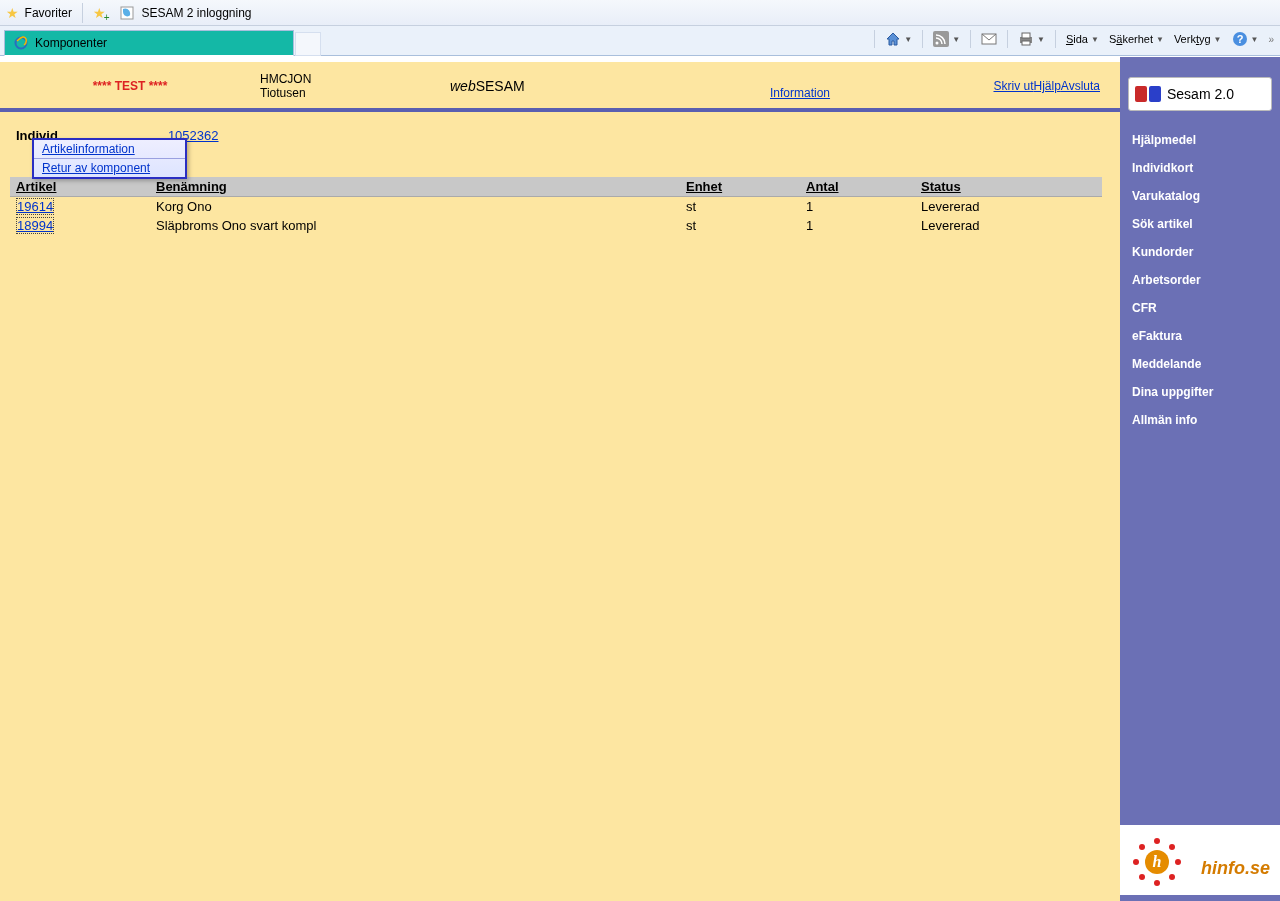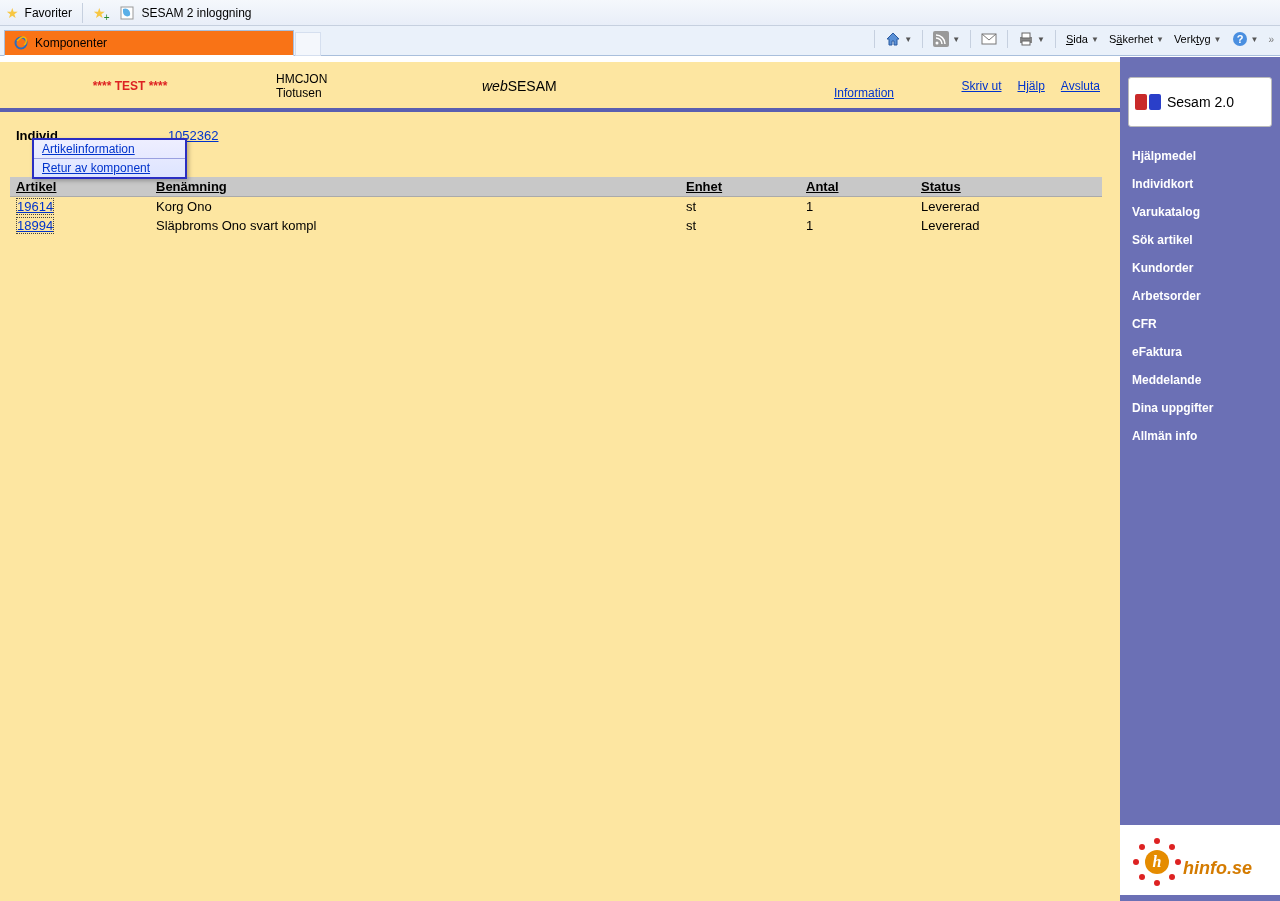--- a/index.html
+++ b/index.html
@@ -6,36 +6,36 @@
   body { font-family: Tahoma, Verdana, Arial, sans-serif; font-size: 12px; background: #fff; width: 1280px; height: 901px; overflow: hidden; }
 
   
   .ie-top { background: linear-gradient(#f5f8fc, #e8eef8); border-bottom: 1px solid #c6d0df; height: 26px; display: flex; align-items: center; padding: 0 6px; gap: 6px; }
   .ie-top .sep { width: 1px; height: 20px; background: #c6d0df; margin: 0 4px; }
   .star-icon { color: #f7c744; font-size: 14px; }
   .ie-label { color: #000; }
   .mini-icon { width: 16px; height: 16px; display: inline-flex; align-items: center; justify-content: center; }
 
   .ie-tabs { background: #eaf1fa; height: 30px; display: flex; align-items: flex-end; border-bottom: 1px solid #a9bfdc; padding-left: 4px; position: relative; }
-  .tab { background: #f97316; border: 1px solid #a9bfdc; border-bottom: 1px solid #fff; padding: 4px 26px 4px 8px; display: flex; align-items: center; gap: 6px; position: relative; top: 1px; min-width: 290px; }
+  .tab { background: #14b8a6; border: 1px solid #a9bfdc; border-bottom: 1px solid #fff; padding: 4px 26px 4px 8px; display: flex; align-items: center; gap: 6px; position: relative; top: 1px; min-width: 290px; }
   .tab .ie-logo { color: #2a6dbf; font-size: 13px; }
   .blank-tab { width: 26px; height: 24px; border: 1px solid #d5dfef; background: #f4f7fc; position: relative; top: 1px; margin-left: 1px;}
 
   .ie-commands { position: absolute; right: 6px; top: 4px; display: flex; align-items: center; gap: 10px; font-size: 11px; color: #000; }
   .ie-commands .cmd { display: inline-flex; align-items: center; gap: 3px; cursor: default; }
   .ie-commands .drop { font-size: 8px; color: #555; }
   .ie-commands .vsep { width: 1px; height: 18px; background: #c6d0df; }
   .underline-letter { text-decoration: underline; }
 
   
   .page { display: flex; height: calc(901px - 56px); border-top: 1px solid #fff; }
 
   .main { flex: 1; background: #fde6a1; display: flex; flex-direction: column; }
   .main-blue-top { height: 5px; background: #fff; }
-  .header { display: grid; grid-template-columns: 220px 210px 120px 200px 1fr auto auto auto; align-items: center; padding: 10px 20px 8px 20px; gap: 16px; }
+  .header { display: grid; grid-template-columns: 220px 210px 120px 200px 1fr auto auto auto; align-items: center; padding: 10px 20px 8px 20px; }
   .test-banner { color: #d22; font-weight: bold; text-align: center; grid-column: 1; }
   .user-info { font-family: Verdana, sans-serif; font-size: 12px; color: #000; grid-column: 2; margin-left: 20px; }
   .websesam { grid-column: 3; font-size: 14px; }
   .websesam .web { font-style: italic; }
   .header-link { color: #0033cc; text-decoration: underline; white-space: nowrap; }
   .hl-info { grid-column: 5; text-align: left; margin-top: 13px; }
   .hl-skriv { grid-column: 6; }
   .hl-hjalp { grid-column: 7; }
   .hl-avsluta { grid-column: 8; }
 
@@ -52,30 +52,30 @@
   table.data { width: 100%; border-collapse: collapse; margin-top: 34px; font-size: 13px; }
   table.data th { background: #c8c8c8; text-align: left; padding: 2px 6px; font-weight: bold; border-bottom: 1px solid #aaa; text-decoration: underline;}
   table.data td { padding: 1px 6px; }
   table.data .artlink { color: #0033cc; text-decoration: underline; border: 1px dotted #444; display: inline-block; }
   table.data col.c1 { width: 140px; }
   table.data col.c2 { width: 530px; }
   table.data col.c3 { width: 120px; }
   table.data col.c4 { width: 115px; }
 
   .sidebar { width: 160px; background: #6b70b5; color: #fff; padding: 16px 0 6px 0; display: flex; flex-direction: column; }
-  .logo-box { background: #fff; border: 1px solid #bbb; border-radius: 3px; margin: 4px 8px 18px 8px; padding: 16px 6px; display: flex; align-items: center; gap: 6px; color: #000; font-size: 14px; }
+  .logo-box { background: #fff; border: 1px solid #bbb; border-radius: 3px; margin: 4px 8px 18px 8px; padding: 8px 6px; display: flex; align-items: center; gap: 6px; color: #000; font-size: 14px; }
   .logo-sq { display: inline-flex; }
   .logo-sq span { width: 12px; height: 16px; display: inline-block; border-radius: 2px; }
   .logo-sq .red { background: #c92a2a; }
   .logo-sq .blue { background: #2a3fc9; margin-left: 2px; }
   .side-link { padding: 4px 12px; font-weight: bold; font-size: 12px; color: #fff; cursor: pointer; }
   .side-link + .side-link { margin-top: 6px; }
   .hinfo { margin-top: auto; background: #fff; color: #d47b00; font-weight: bold; font-style: italic; padding: 12px 8px; text-align: right; position: relative; height: 70px;}
   .hinfo .dots { position: absolute; left: 10px; top: 10px; width: 54px; height: 54px; }
-  .hinfo-text { position: absolute; right: 28px; bottom: 16px; font-size: 18px;}
+  .hinfo-text { position: absolute; right: 10px; bottom: 16px; font-size: 18px;}
 </style>
 </head>
 <body>
 
 <div class="ie-top">
   <span class="star-icon">★</span>
   <span class="ie-label">Favoriter</span>
   <span class="sep"></span>
   <span class="star-icon" style="position:relative;">★<span style="position:absolute;right:-4px;bottom:-2px;color:#2a8a2a;font-size:10px;">+</span></span>
   <span class="mini-icon" style="margin-left:8px;">

